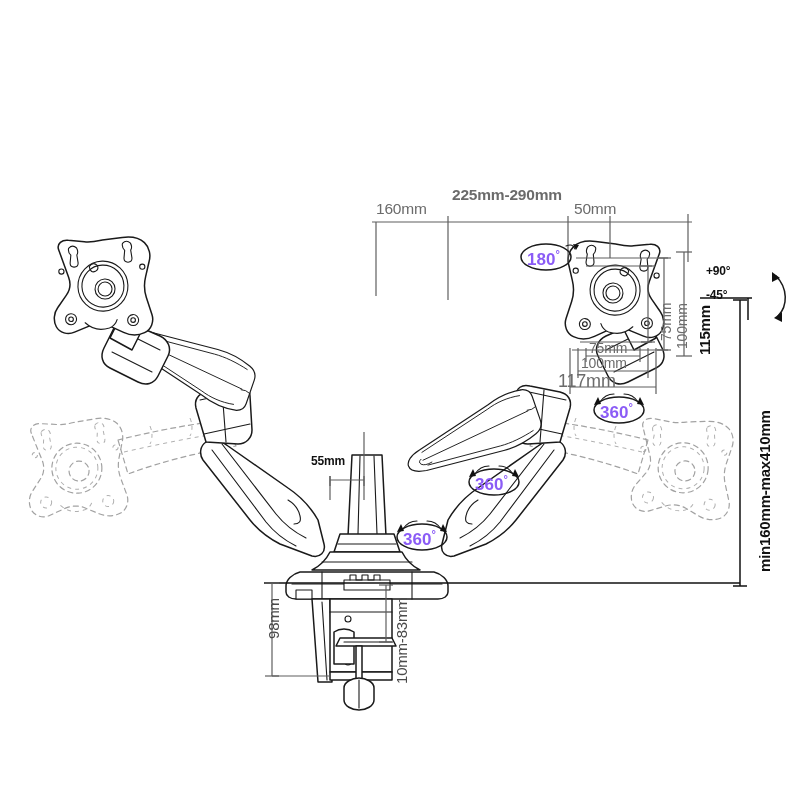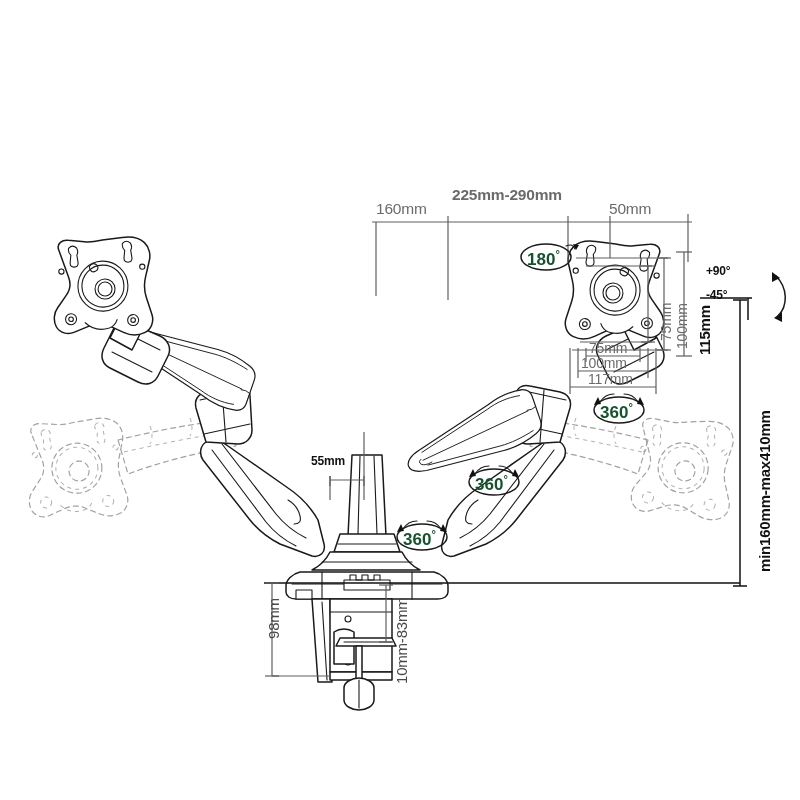--- a/index.html
+++ b/index.html
@@ -16,21 +16,21 @@
     color:#6b6b6b;
     font-size:15.5px;
     line-height:1;
     white-space:nowrap;
     letter-spacing:-0.2px;
   }
   .lbl.blk{color:#111;font-weight:bold;}
   .vert{transform-origin:0 0;}
   .badge{
     position:absolute;
-    font-size:17px;font-weight:bold;color:#14532d;
+    font-size:17px;font-weight:bold;color:#8b5cf6;
     white-space:nowrap;line-height:1;
   }
   .badge .deg{font-size:11px;vertical-align:super;}
 </style>
 </head>
 <body>
 
 <div id="stage">
 
   <svg id="art" viewBox="0 0 800 800">
@@ -398,33 +398,33 @@
       <path d="M 401,524 l 3,7 l -7,1 Z" fill="#111"></path>
       <path class="ln2" d="M 441,529 q -5,-8 -14,-8"></path>
       <path d="M 443,524 l -3,7 l 7,1 Z" fill="#111"></path>
     </g>
   </svg>
 
   <div class="lbl" style="left:376px; top:201px;">160mm</div>
 
   <div class="lbl" style="left:452px; top:187px;font-weight:bold;">225mm-290mm</div>
 
-  <div class="lbl" style="left:609px; top:201px;">50mm</div>
+  <div class="lbl" style="left:574px; top:201px;">50mm</div>
 
   <div class="lbl vert" style="left:659px; top:341px; transform:rotate(-90deg); font-size:14px;">75mm</div>
 
   <div class="lbl vert" style="left:675px; top:349px; transform:rotate(-90deg); font-size:14px;">100mm</div>
 
   <div class="lbl vert blk" style="left:697px; top:355px; transform:rotate(-90deg); font-size:15px;">115mm</div>
 
   <div class="lbl" style="left:589px; top:341px; font-size:14px;">75mm</div>
 
   <div class="lbl" style="left:581px; top:356px; font-size:14px;">100mm</div>
 
-  <div class="lbl" style="left:588px; top:372px; font-size:14px;text-align:center;">117mm</div>
+  <div class="lbl" style="left:558px; top:372px; font-size:18px;text-align:center;">117mm</div>
 
   <div class="lbl blk" style="left:706px; top:265px; font-size:12px;">+90°</div>
 
   <div class="lbl blk" style="left:706px; top:289px; font-size:12px;">-45°</div>
 
   <div class="lbl vert blk" style="left:757px; top:572px; transform:rotate(-90deg); font-size:15px;">min160mm-max410mm</div>
 
   <div class="lbl blk" style="left:311px; top:455px; font-size:12px;">55mm</div>
 
   <div class="lbl vert" style="left:266px; top:639px; transform:rotate(-90deg); font-size:15px; color:#4a4a4a;">98mm</div>

